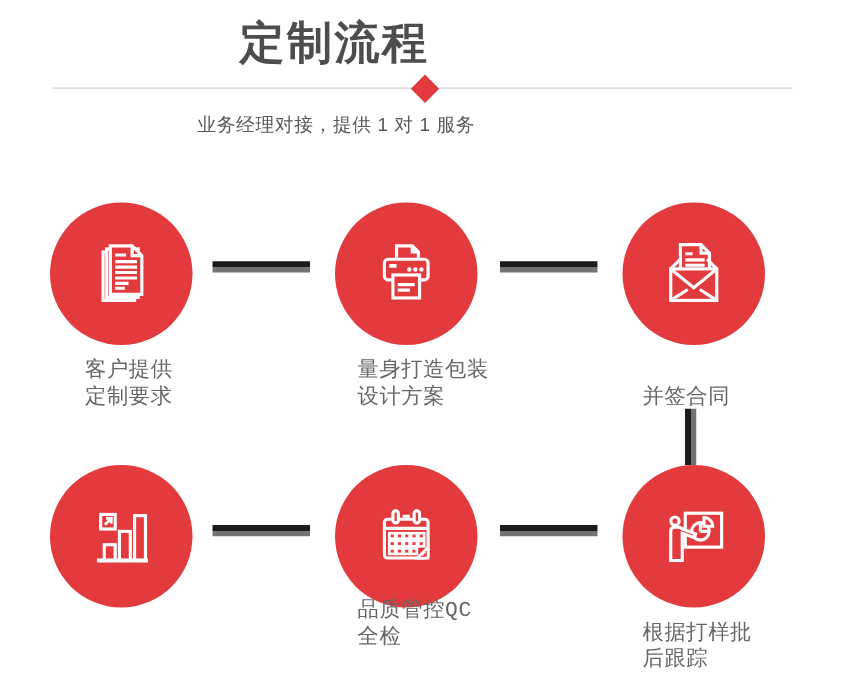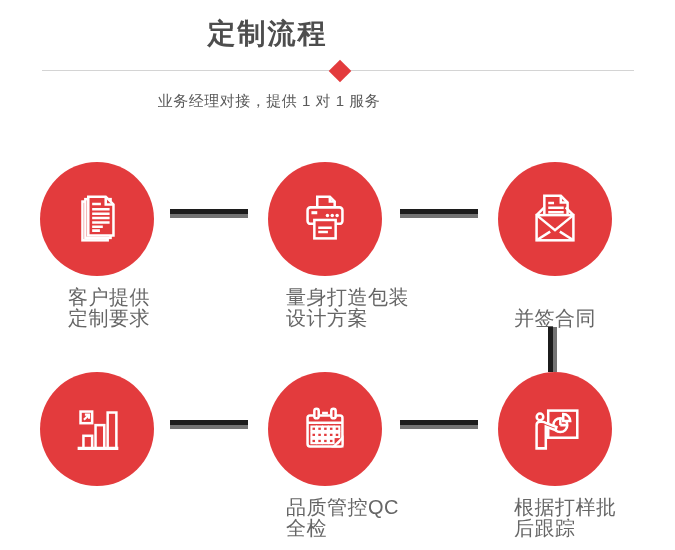--- a/index.html
+++ b/index.html
@@ -2,43 +2,43 @@
 <html style="--accent: #e33b3d; --title-color: #4d4d4d; --subtitle-color: #595959; --label-color: #666666; --connector-black: #1c1c1c; --connector-gray: #737373; --divider: #d4d4d4;"><head>
 <meta charset="utf-8">
 <style>
   html,body{margin:0;padding:0;background:#fff;}
   .page{
     position:relative;width:675px;height:550px;background:#fff;overflow:hidden;
     font-family:"Liberation Sans","DejaVu Sans",sans-serif;
   }
   .title{
     position:absolute;top:18px;left:0;width:535px;text-align:center;
-    font-size:28px;line-height:32px;font-weight:bold;color:var(--title-color,#4d4d4d);
+    font-size:36px;line-height:32px;font-weight:bold;color:var(--title-color,#4d4d4d);
     letter-spacing:2px;
   }
   .divider{
     position:absolute;top:70px;left:42px;width:592px;height:1px;
     background:var(--divider,#d4d4d4);
   }
   .diamond{
     position:absolute;left:332px;top:63px;width:16px;height:16px;
     background:var(--accent,#e33b3d);transform:rotate(45deg);
   }
   .subtitle{
     position:absolute;top:91px;left:0;width:538px;text-align:center;
     font-size:15px;line-height:19px;color:var(--subtitle-color,#595959);
     letter-spacing:0.5px;
   }
   .circle{
     position:absolute;width:114px;height:114px;border-radius:50%;
     background:var(--accent,#e33b3d);display:flex;align-items:center;justify-content:center;
   }
   .label{
-    position:absolute;font-size:20px;line-height:21px;color:var(--label-color,#666666);
-    letter-spacing:0.5px;white-space:pre;
+    position:absolute;font-size:17px;line-height:21px;color:var(--label-color,#666666);
+    letter-spacing:0.5px;white-space:pre;font-family:Liberation Mono, monospace;
   }
   .hconn{
     position:absolute;width:78px;height:9px;
     background:linear-gradient(to bottom,var(--connector-black,#1c1c1c) 0 55%,var(--connector-gray,#737373) 55% 100%);
   }
   .vconn{
     position:absolute;width:9px;height:45px;
     background:linear-gradient(to right,var(--connector-black,#1c1c1c) 0 50%,var(--connector-gray,#737373) 50% 100%);
   }
   svg{display:block;}
@@ -136,21 +136,21 @@
           <rect x="42" y="35.8" width="4.8" height="4.5"></rect>
         <rect x="18" y="42.1" width="4.8" height="4.5"></rect>
           <rect x="24" y="42.1" width="4.8" height="4.5"></rect>
           <rect x="30" y="42.1" width="4.8" height="4.5"></rect>
           <rect x="36" y="42.1" width="4.8" height="4.5"></rect>
       </g>
       <path class="thin occ" d="M50,41 V50 H41 Z"></path>
       <path class="thin" d="M47.5,44.5 L44.5,47.5"></path>
     </svg>
   </div>
-  <div class="label" style="left:286px;top:497px"><span>品质管控QC</span><br><span>全检</span></div>
+  <div class="label" style="left:286px;top:479px"><span>品质管控QC</span><br><span>全检</span></div>
 
   <div class="circle" style="left:498px;top:372px">
     <svg viewBox="0 0 64 64" width="62" height="62">
       <rect class="st" x="25" y="13" width="30" height="28"></rect>
       <circle class="st" cx="37.5" cy="28" r="7.2"></circle>
       <path class="st" d="M37.5,28 V20.8 M37.5,28 H44.7"></path>
       <path class="st occ" d="M40.5,16.5 A7.2,7.2 0 0 1 47.7,23.7 L40.5,23.7 Z"></path>
       <circle class="st occ" cx="16.5" cy="19.5" r="3.4"></circle>
       <path class="st occ" d="M13,52 V28 Q13,24.5 16.5,24.5 H18.5 Q21,24.5 23,26 L33.5,30 L32.5,33.2 L22.5,29.5 V52 Z"></path>
     </svg>

